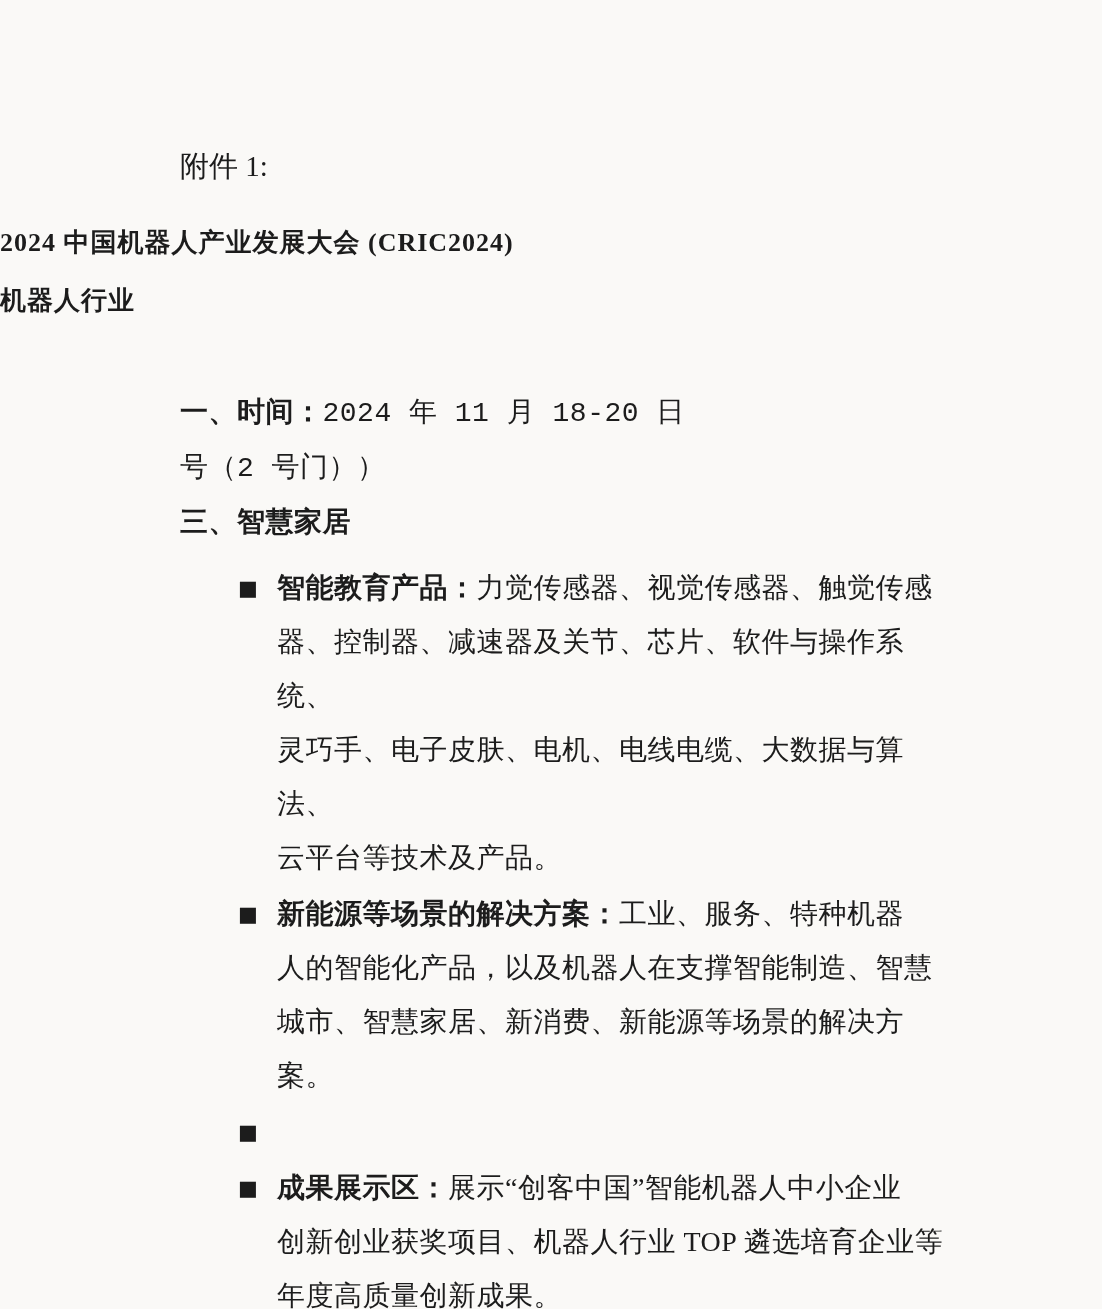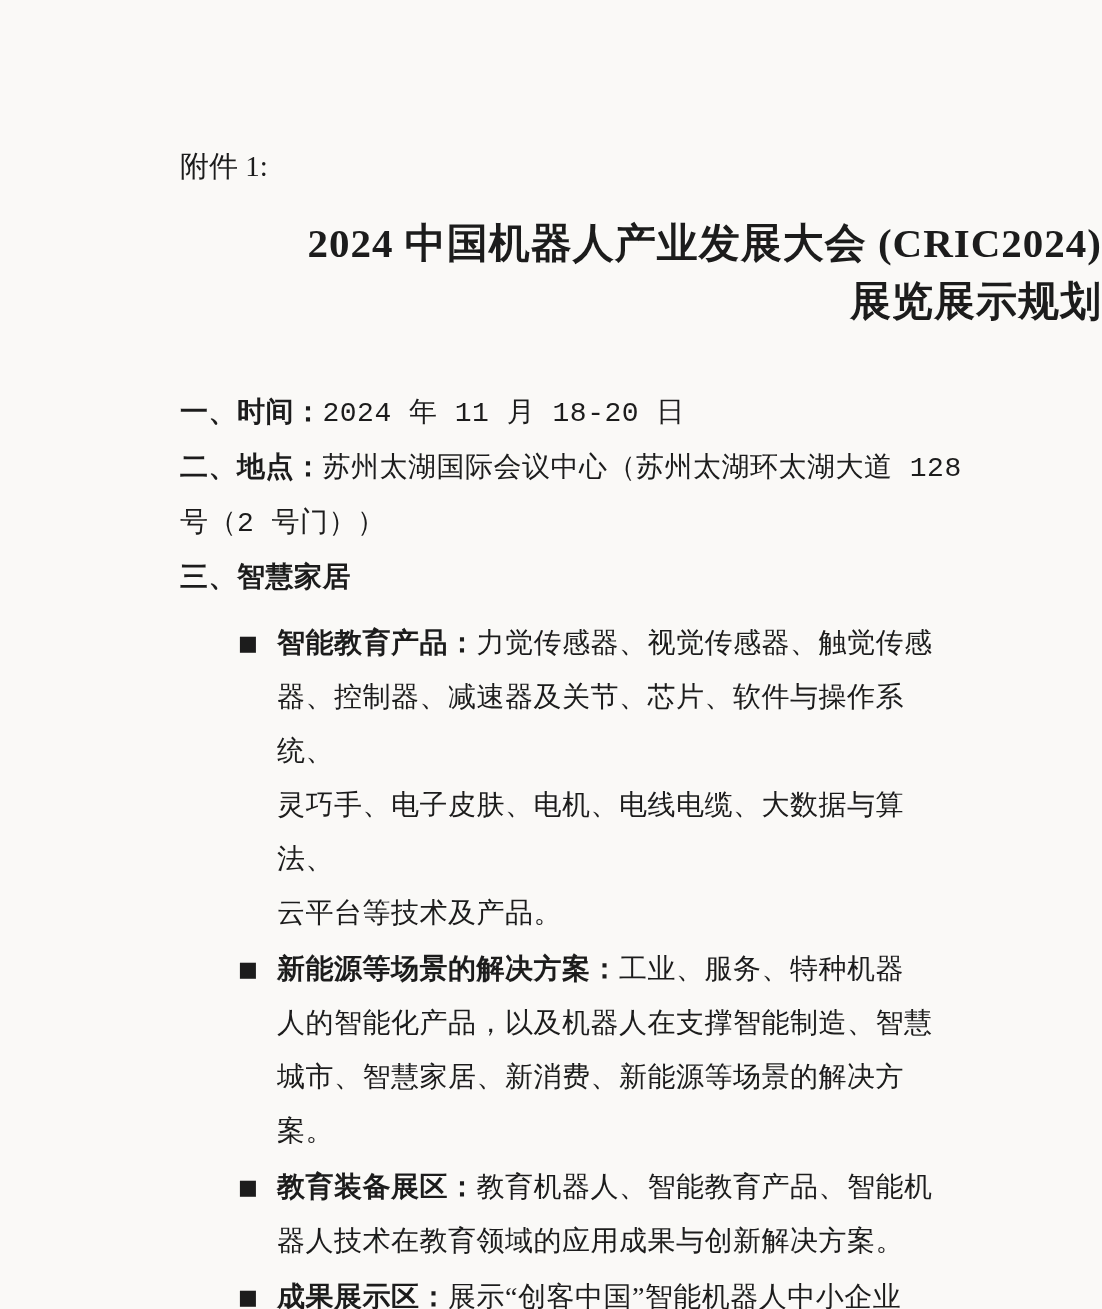--- a/index.html
+++ b/index.html
@@ -17,23 +17,23 @@
   }
 
   .attachment {
     margin: 148px 0 0 180px;
     font-size: 29px;
     line-height: 36px;
   }
 
   .title-block {
     margin-top: 30px;
-    text-align: right;
+    text-align: left;
     font-weight: bold;
-    font-size: 41px;
+    font-size: 26px;
     line-height: 58px;
     letter-spacing: 1px;
   }
 
   .sections {
     margin: 56px 0 0 180px;
     font-size: 28px;
     line-height: 55px;
     letter-spacing: 0.5px;
     font-family: Liberation Mono, monospace;
@@ -72,29 +72,26 @@
 <body>
 
 <div class="page">
 
   <div class="attachment">
     <span>附件 1:</span>
   </div>
 
   <div class="title-block">
     <div>2024 中国机器人产业发展大会 (CRIC2024)</div>
-    <div>展览展示规划</div>
+    <div>机器人行业</div>
   </div>
 
   <div class="sections">
     <div class="section-line">
       <span class="bold">一、时间：</span><span>2024 年 11 月 18-20 日</span>
-    </div>
-    <div class="section-line">
-      <span class="bold">二、地点：</span><span>苏州太湖国际会议中心（苏州太湖环太湖大道 128</span>
     </div>
     <div class="section-line">
       <span>号（2 号门））</span>
     </div>
     <div class="section-line">
       <span class="bold">三、智慧家居</span>
     </div>
   </div>
 
   <div class="bullets">
@@ -113,24 +110,20 @@
       <span class="marker">■</span>
       <div class="bullet-content">
         <span class="bold">新能源等场景的解决方案：</span><span class="rest">工业、服务、特种机器
 人的智能化产品，以及机器人在支撑智能制造、智慧
 城市、智慧家居、新消费、新能源等场景的解决方案。</span>
       </div>
     </div>
 
     <div class="bullet">
       <span class="marker">■</span>
-      <div class="bullet-content">
-        <span class="bold">教育装备展区：</span><span class="rest">教育机器人、智能教育产品、智能机
-器人技术在教育领域的应用成果与创新解决方案。</span>
-      </div>
     </div>
 
     <div class="bullet">
       <span class="marker">■</span>
       <div class="bullet-content">
         <span class="bold">成果展示区：</span><span class="rest">展示“创客中国”智能机器人中小企业
 创新创业获奖项目、机器人行业 TOP 遴选培育企业等
 年度高质量创新成果。</span>
       </div>
     </div>

